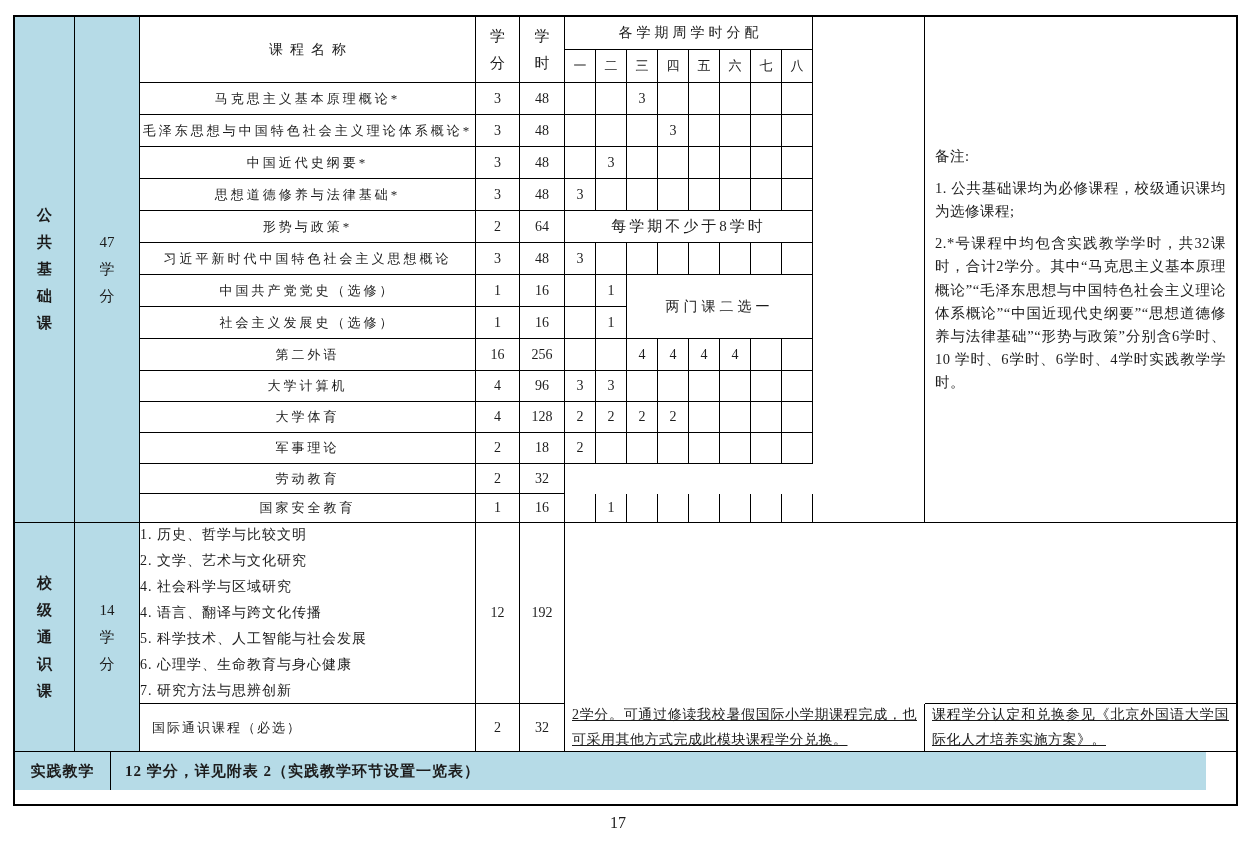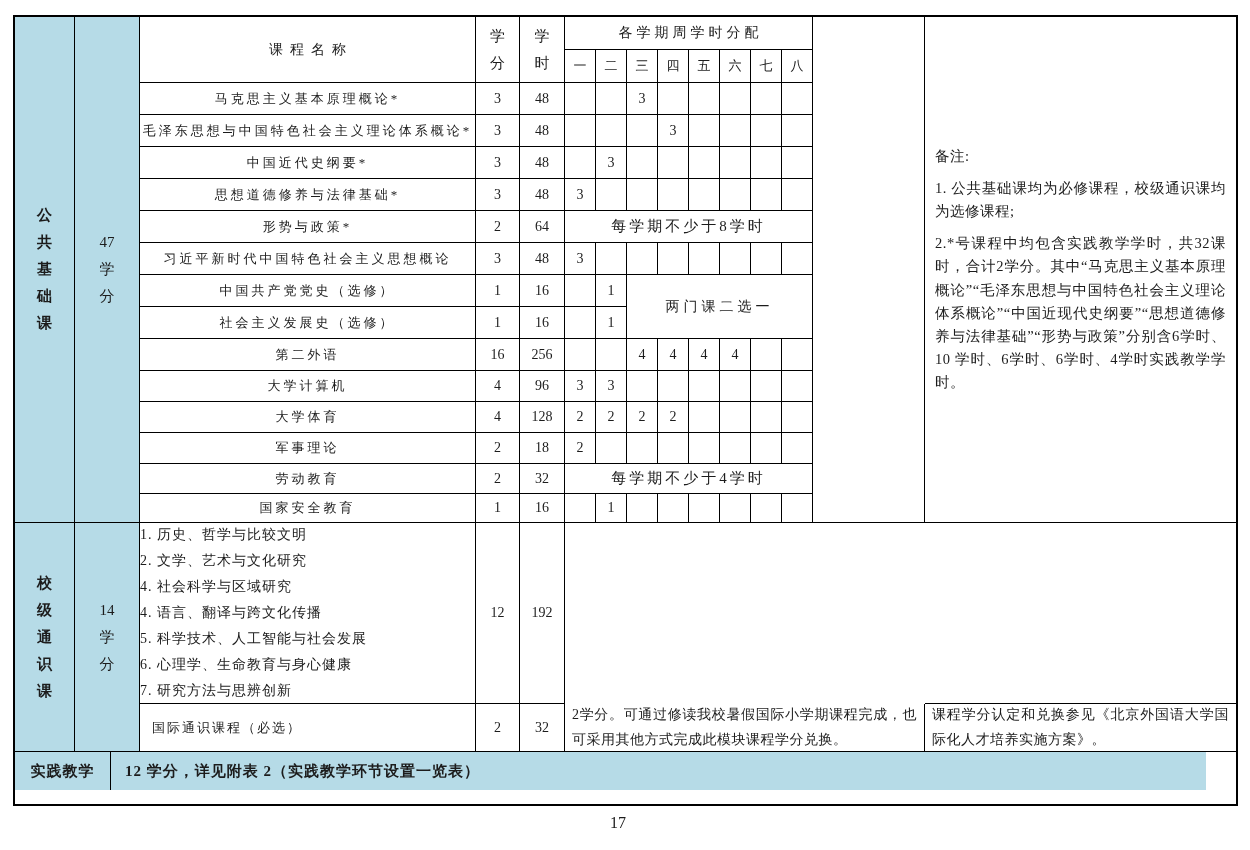--- a/index.html
+++ b/index.html
@@ -40,21 +40,21 @@
   .modlist{
     flex-direction:column;justify-content:center;align-items:flex-start;
     font-size:14px;line-height:1.85;letter-spacing:1px;
   }
   .desc{
     flex-direction:column;justify-content:center;align-items:stretch;
     padding:0 7px;text-align:justify;font-size:14px;line-height:1.95;letter-spacing:0.5px;
   }
   .desc2{
     flex-direction:column;justify-content:center;align-items:flex-start;
-    padding:0 7px;text-align:justify;font-size:14px;line-height:1.75;letter-spacing:0.5px;
+    padding:0 7px;text-align:justify;font-size:14px;line-height:1.75;letter-spacing:0.5px;text-decoration:underline;
   }
   .leftname{justify-content:flex-start;padding-left:12px;letter-spacing:2px;font-size:13px;}
   .practice{position:relative;width:1221px;height:38px;background:#fff;}
   .practice-bg{position:absolute;left:0;top:0;height:100%;width:1191px;background:#b6dbe7;}
   .practice-inner{position:relative;display:flex;height:100%;}
   .practice-label{
     width:96px;border-right:1px solid #000;box-sizing:border-box;
     display:flex;align-items:center;justify-content:center;
     font-weight:bold;font-size:15px;letter-spacing:1px;
   }
@@ -233,21 +233,20 @@
     <div class="c num" style="grid-area:14/8"></div>
     <div class="c num" style="grid-area:14/9"></div>
     <div class="c num" style="grid-area:14/10"></div>
     <div class="c num" style="grid-area:14/11"></div>
     <div class="c num" style="grid-area:14/12"></div>
     <div class="c num" style="grid-area:14/13"></div>
 
     <div class="c name" style="grid-area:15/3">劳动教育</div>
     <div class="c num" style="grid-area:15/4">2</div>
     <div class="c num" style="grid-area:15/5">32</div>
-    <div class="c spannote" style="grid-area:15/6/16/14">每学期不少于4学时</div>
 
     <div class="c name" style="grid-area:16/3">国家安全教育</div>
     <div class="c num" style="grid-area:16/4">1</div>
     <div class="c num" style="grid-area:16/5">16</div>
     <div class="c num" style="grid-area:16/6"></div>
     <div class="c num" style="grid-area:16/7">1</div>
     <div class="c num" style="grid-area:16/8"></div>
     <div class="c num" style="grid-area:16/9"></div>
     <div class="c num" style="grid-area:16/10"></div>
     <div class="c num" style="grid-area:16/11"></div>

